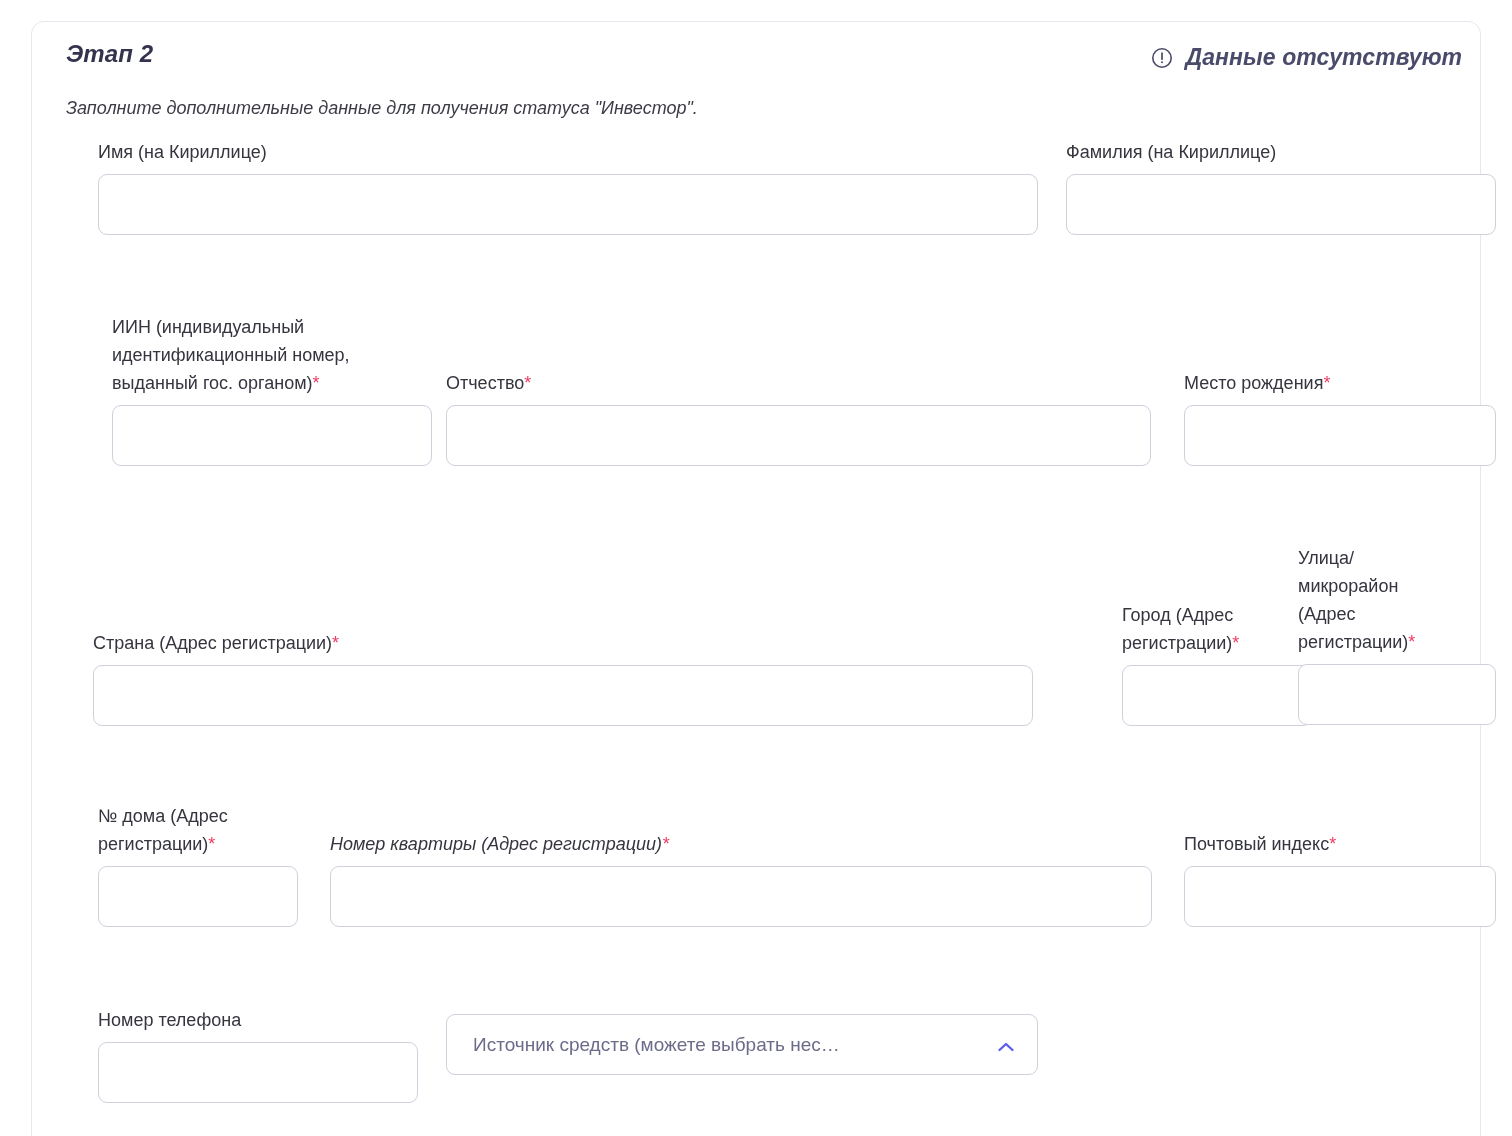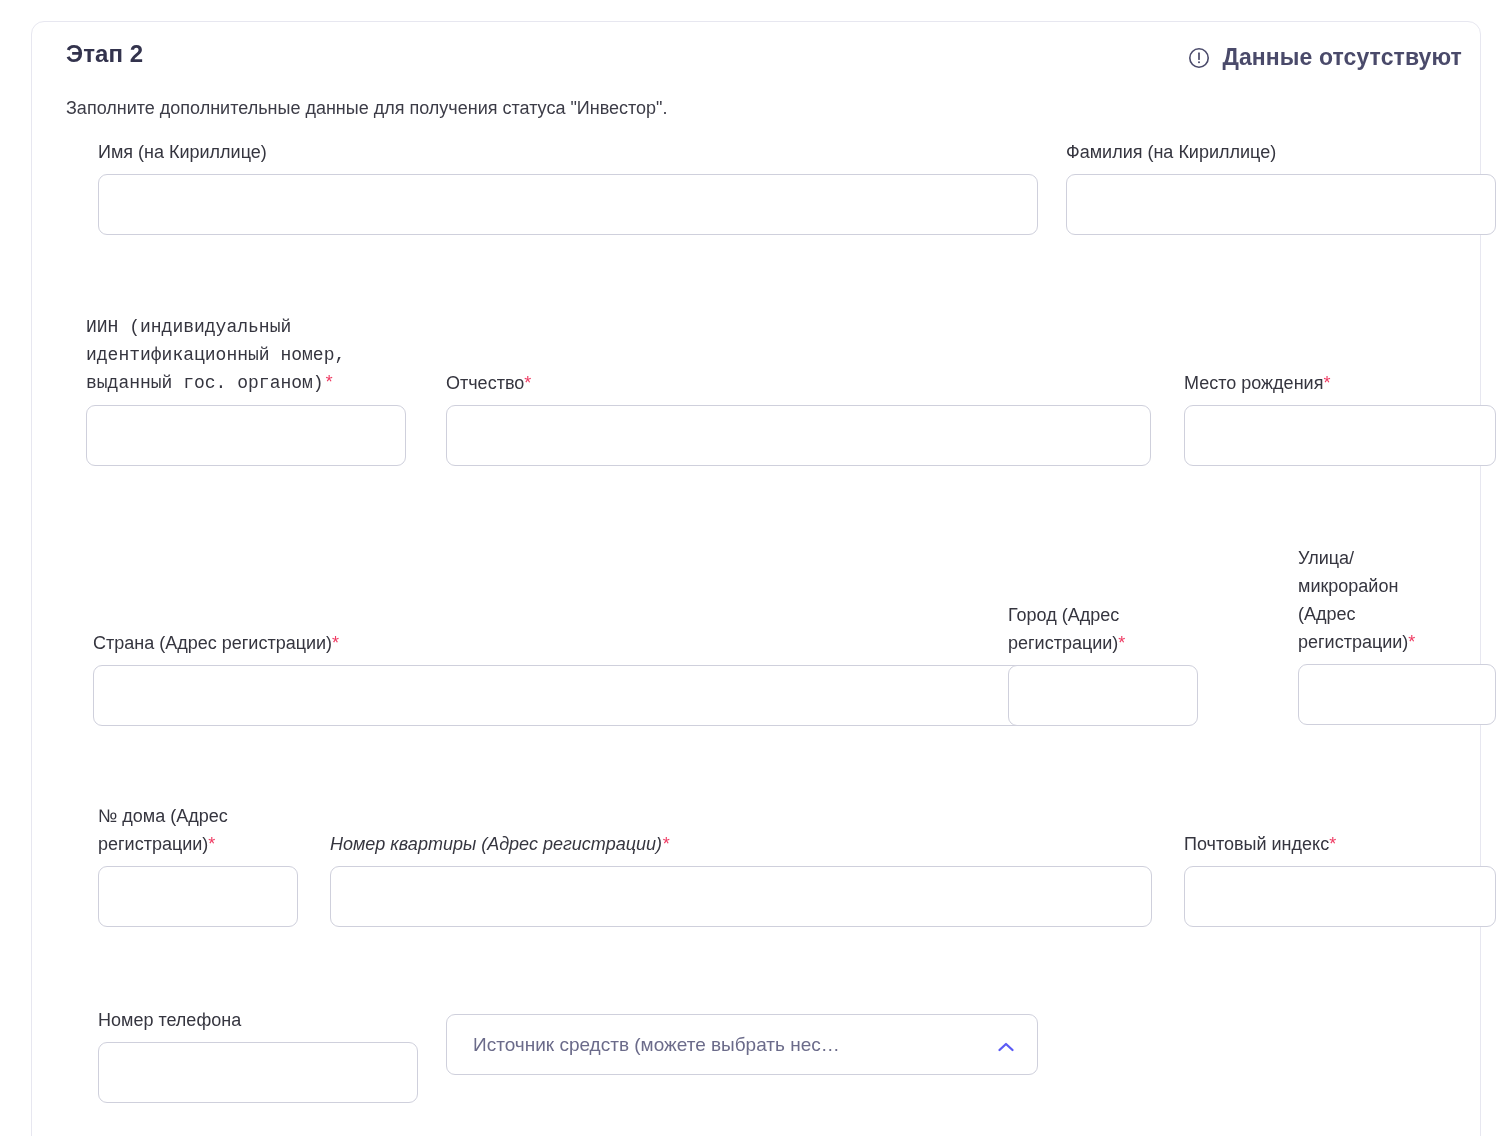--- a/index.html
+++ b/index.html
@@ -25,20 +25,21 @@
     background: #ffffff;
     border: 1px solid #e7e7f0;
     border-radius: 13px;
     padding: 0;
   }
 
   
   .card-header {
     position: relative;
     height: 62px;
+    font-style: italic;
   }
   .step-title {
     position: absolute;
     left: 34px;
     top: 18px;
     font-size: 24px;
     font-weight: bold;
     color: #33334d;
     letter-spacing: .1px;
   }
@@ -136,21 +137,21 @@
       <div class="field" style="left:18px; top:117px; width:940px;">
         <div class="field-label">Имя (на Кириллице)</div>
         <div class="input"></div>
       </div>
 
       <div class="field" style="left:986px; top:117px; width:430px;">
         <div class="field-label">Фамилия (на Кириллице)</div>
         <div class="input"></div>
       </div>
 
-      <div class="field" style="left:6px; top:292px; width:320px; height:175px;font-family:Liberation Mono, monospace;">
+      <div class="field" style="left:32px; top:292px; width:320px; height:175px;">
         <div class="field-label"><span>ИИН (индивидуальный
 идентификационный номер,
 выданный гос. органом)</span><span class="req">*</span></div>
         <div class="input"></div>
       </div>
 
       <div class="field" style="left:366px; top:348px; width:705px;">
         <div class="field-label"><span>Отчество</span><span class="req">*</span></div>
         <div class="input"></div>
       </div>
@@ -158,21 +159,21 @@
       <div class="field" style="left:1104px; top:348px; width:312px;">
         <div class="field-label"><span>Место рождения</span><span class="req">*</span></div>
         <div class="input"></div>
       </div>
 
       <div class="field" style="left:13px; top:608px; width:940px;">
         <div class="field-label"><span>Страна (Адрес регистрации)</span><span class="req">*</span></div>
         <div class="input"></div>
       </div>
 
-      <div class="field" style="left:928px; top:580px; width:190px;">
+      <div class="field" style="left:1042px; top:580px; width:190px;">
         <div class="field-label"><span>Город (Адрес
 регистрации)</span><span class="req">*</span></div>
         <div class="input"></div>
       </div>
 
       <div class="field" style="left:1218px; top:523px; width:198px;">
         <div class="field-label"><span>Улица/
 микрорайон
 (Адрес
 регистрации)</span><span class="req">*</span></div>

